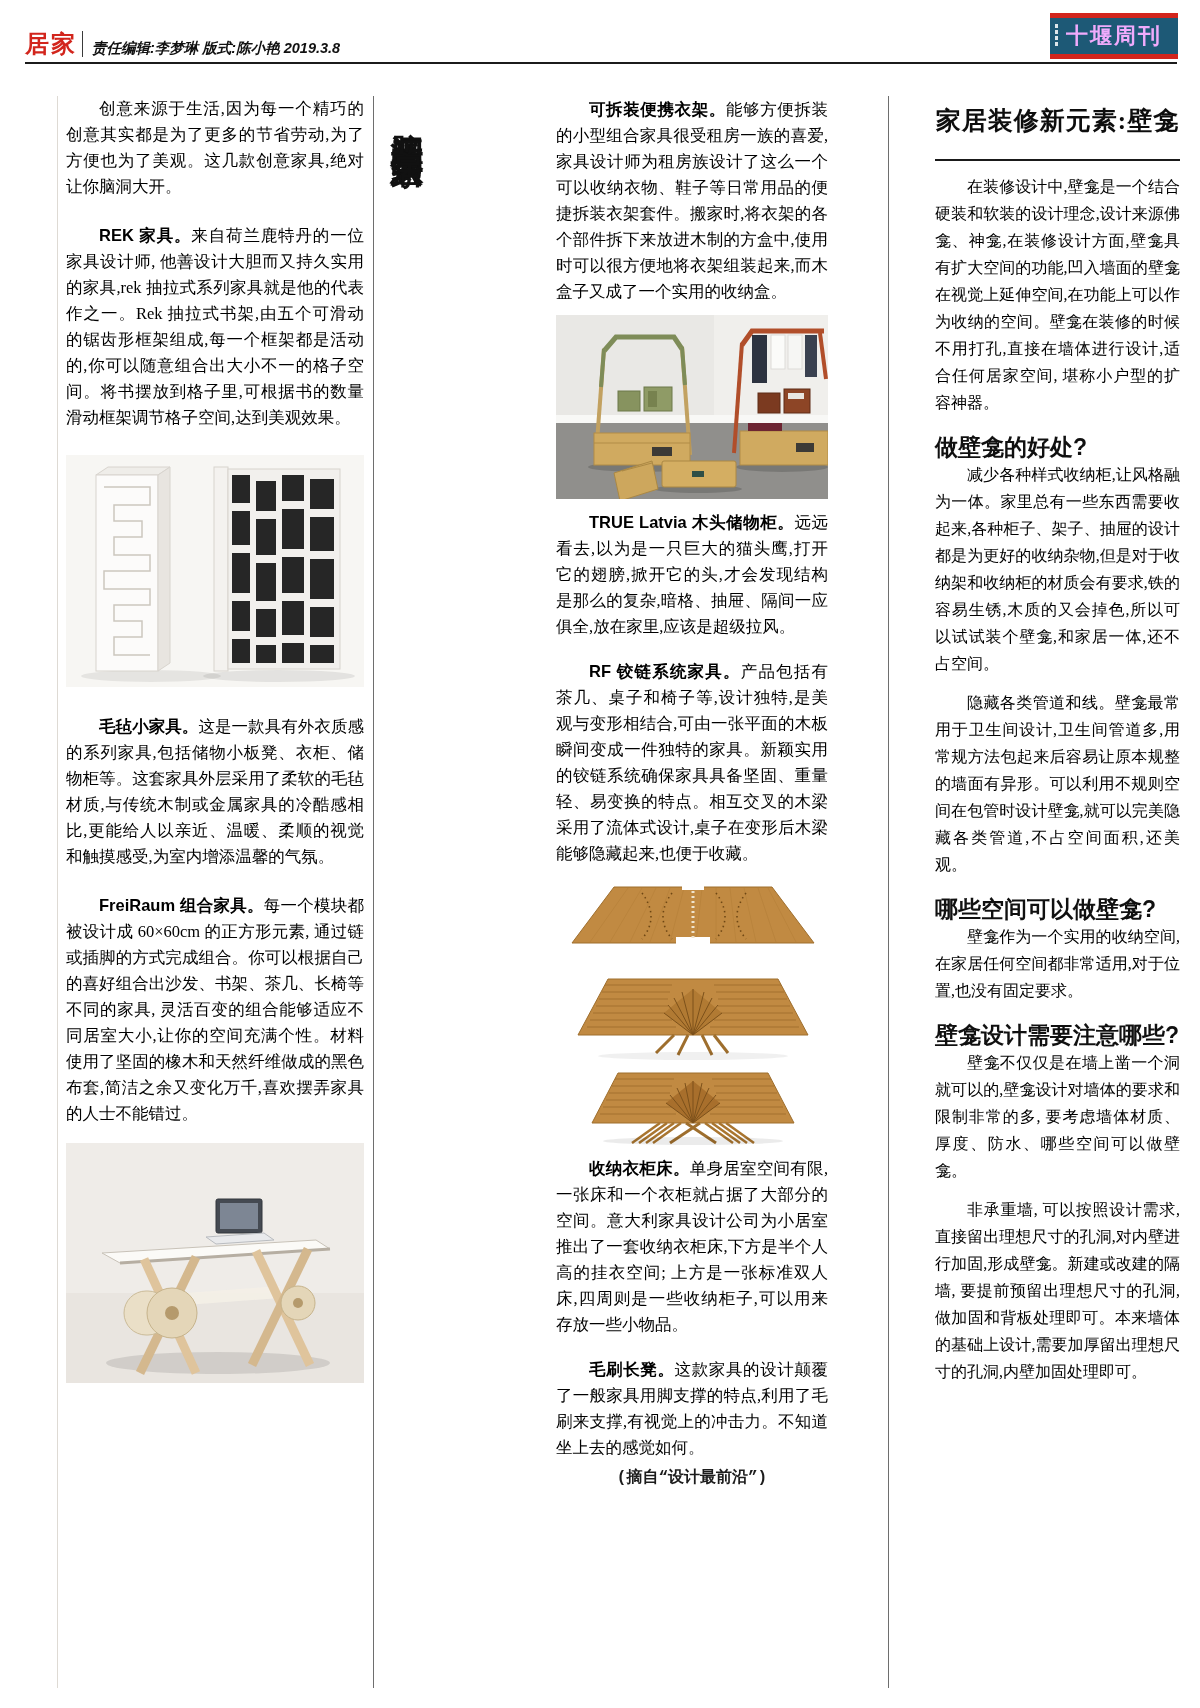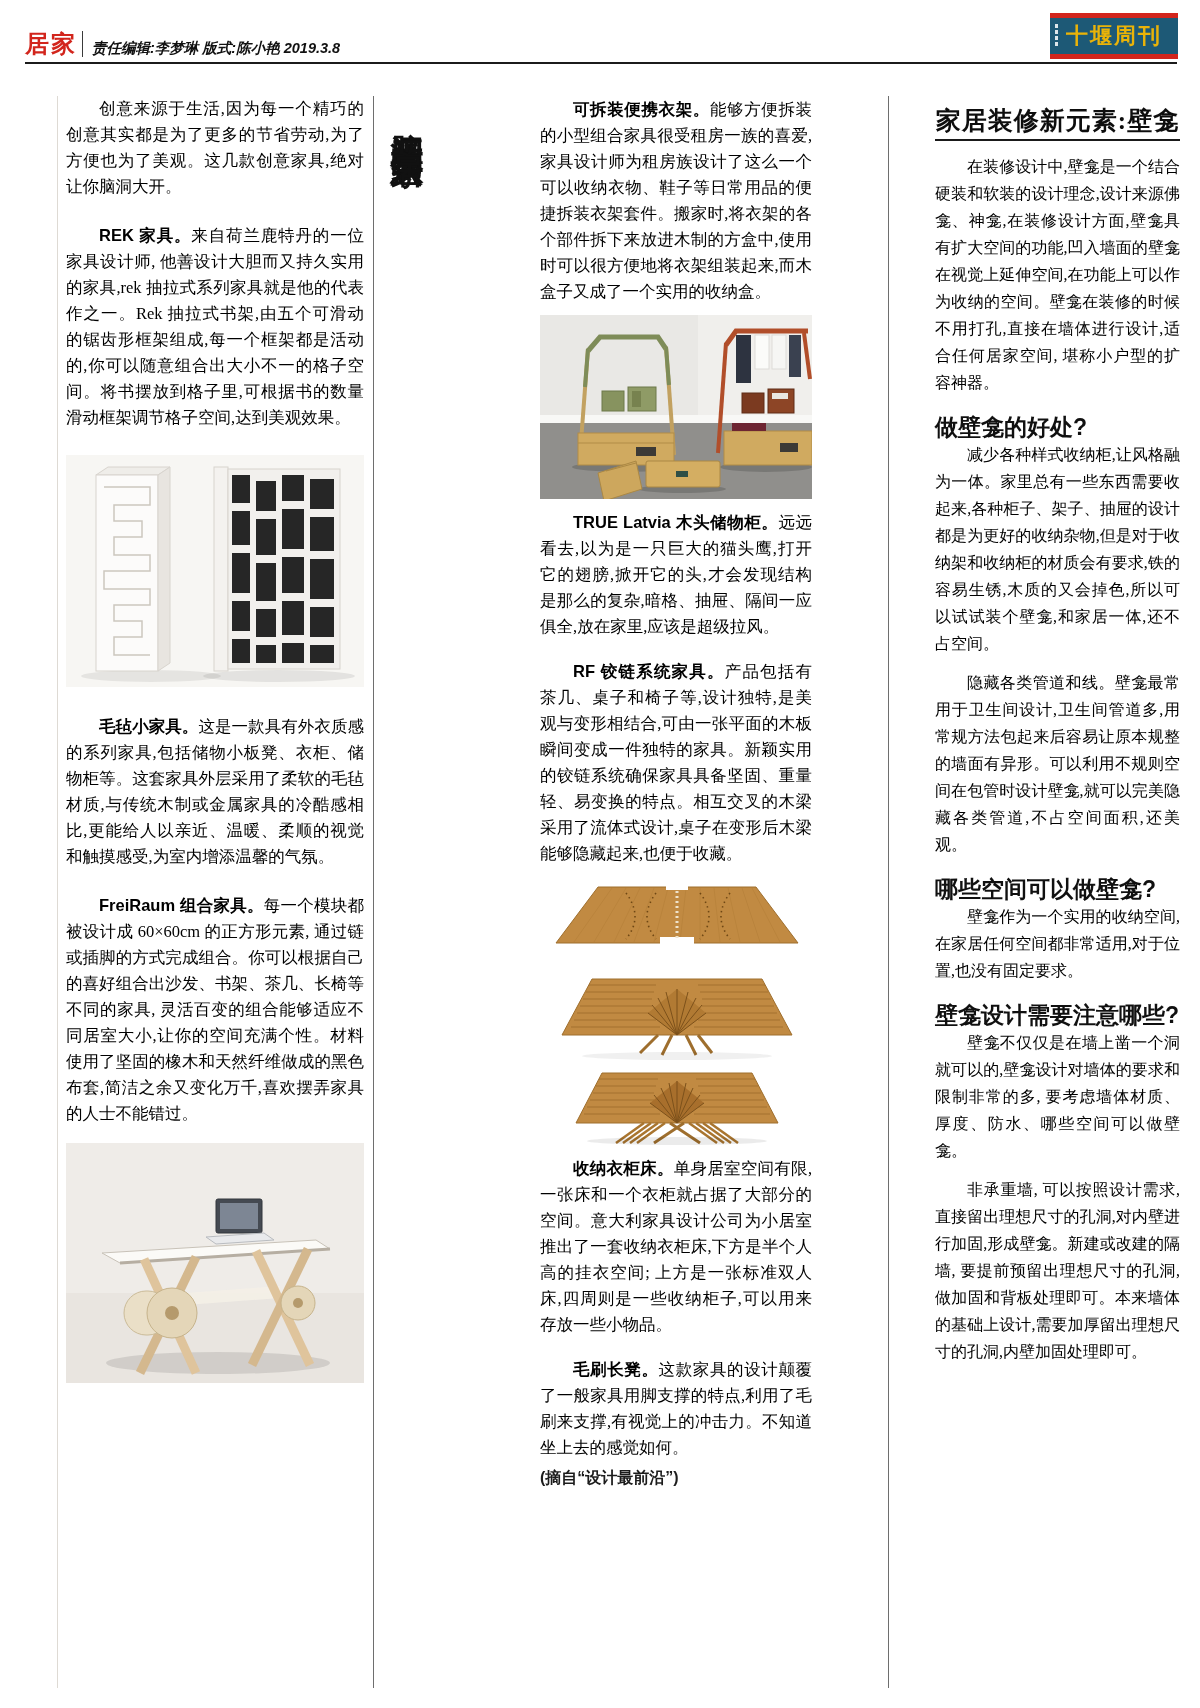--- a/index.html
+++ b/index.html
@@ -12,50 +12,50 @@
   
   .hdr-section { position:absolute; left:25px; top:28px; font-size:24px; font-weight:700;
     color:#d2251c; font-family:"Liberation Sans", sans-serif; letter-spacing:2px; }
   .hdr-sep { position:absolute; left:82px; top:31px; width:1px; height:26px; background:#3a3a3a; }
   .hdr-editor { position:absolute; left:92px; top:39px; font-size:14.5px; font-weight:700;
     font-style:italic; color:#111; font-family:"Liberation Sans", sans-serif; }
   .hdr-rule { position:absolute; left:25px; top:62px; width:1152px; height:2px; background:#1b1b1b; }
   .masthead { position:absolute; left:1050px; top:13px; width:128px; height:46px;
     background:#1d5976; border-top:5px solid #d2251c; border-bottom:5px solid #d2251c;
     display:flex; align-items:center; justify-content:center; }
-  .masthead-text { color:#eab308; font-size:22px; font-weight:700; letter-spacing:2px;
+  .masthead-text { color:#f0abfc; font-size:22px; font-weight:700; letter-spacing:2px;
     font-family:"Liberation Serif", serif; }
   .masthead-marks { position:absolute; left:5px; top:6px; display:flex; flex-direction:column; gap:2px; }
   .masthead-marks i { display:block; width:3px; height:4px; background:rgba(255,255,255,.85); }
   
   .scan-edge { position:absolute; left:57px; top:96px; width:1px; height:1592px; background:#dedad4; }
   .vrule { position:absolute; top:96px; width:1px; height:1592px; background:#6e6e6e; }
   .vrule.r1 { left:373px; } .vrule.r2 { left:888px; }
   .vtitle { position:absolute; left:384px; top:106px; writing-mode:vertical-rl; text-orientation:upright;
     font-size:33px; font-weight:700; letter-spacing:3px; color:#111;
     font-family:"Liberation Serif", serif; }
   .col { position:absolute; top:96px; }
   .col.left  { left:66px;  width:298px; }
-  .col.mid   { left:540px; width:272px; }
+  .col.mid   { left:556px; width:272px; }
   .col.right { left:935px; width:245px; top:104px; }
   
   .para { font-size:16.5px; line-height:26px; text-align:justify; text-indent:2em; color:#000000; }
   .col.left .para + .para { margin-top:22px; }
   .col.mid .para + .para { margin-top:18px; }
   .lead { font-weight:700; font-family:"Liberation Sans", sans-serif; }
   .figure { display:block; width:100%; }
   .fig1 { margin-top:24px; margin-bottom:26px; }
   .fig2 { margin-top:16px; }
   .fig3 { margin-top:10px; margin-bottom:10px; }
   .fig4 { margin-top:10px; margin-bottom:10px; }
-  .source-line { text-align:left; font-weight:700; font-size:16px; line-height:22px;
-    font-family:Liberation Sans, sans-serif; margin-top:6px; }
+  .source-line { text-align:center; font-weight:700; font-size:16px; line-height:22px;
+    font-family:Liberation Mono, monospace; margin-top:6px; }
   
   .rtitle { font-size:25px; font-weight:700; text-align:center; letter-spacing:1px;
-    padding-bottom:2px; border-bottom:2px solid #1a1a1a; color:#0d0d0d;
+    padding-bottom:22px; border-bottom:2px solid #1a1a1a; color:#0d0d0d;
     font-family:"Liberation Serif", serif; }
   .col.right .para { font-size:16px; line-height:27px; margin-top:12px; }
   .col.right .h3 { font-size:23px; font-weight:700; margin-top:18px; line-height:27px;
     font-family:"Liberation Sans", sans-serif; color:#101010; }
   .col.right .h3 + .para { margin-top:0; }
 </style>
 </head>
 <body>
 
 <div class="page">

